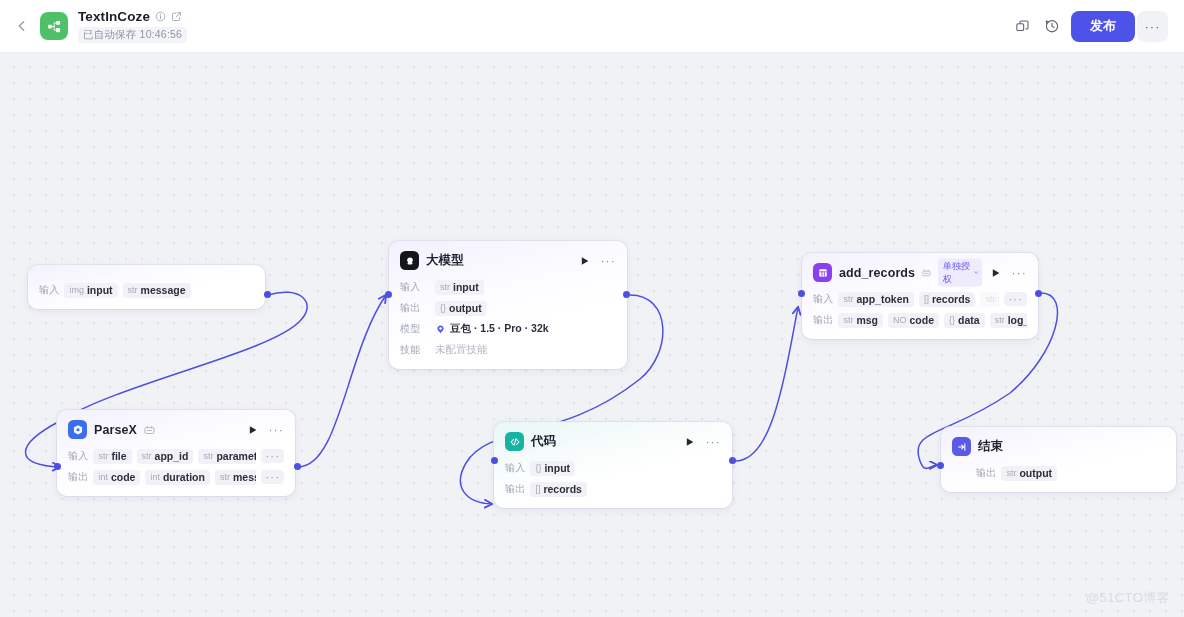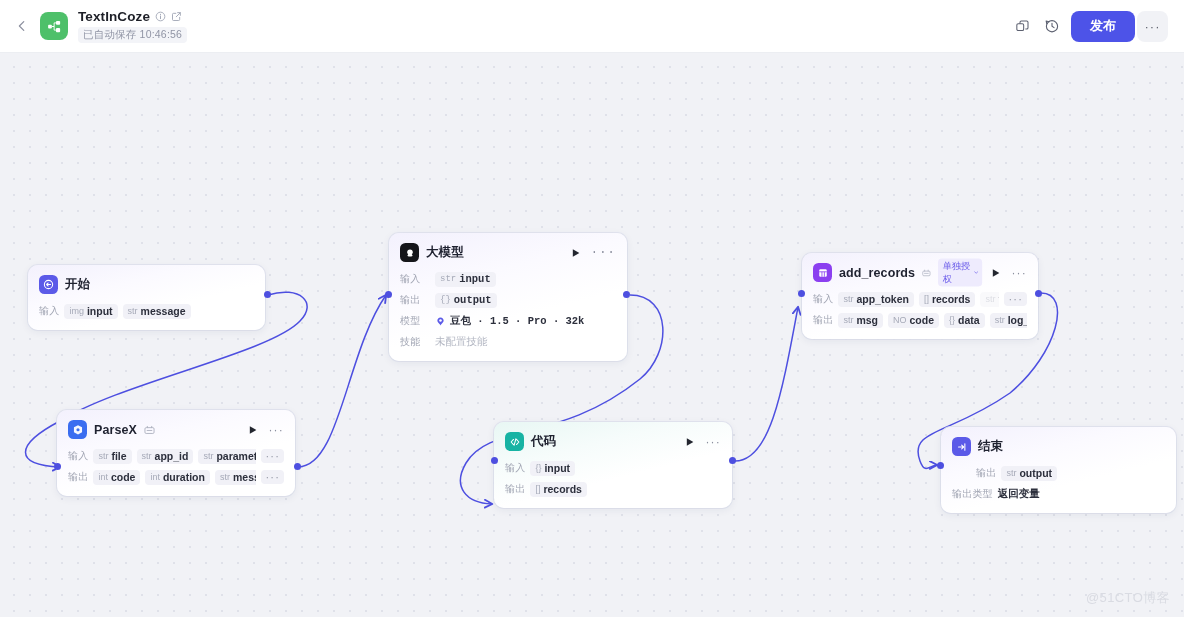--- a/index.html
+++ b/index.html
@@ -134,21 +134,21 @@
     background: #f1f1f7; border-radius: 4px; padding: 0 4px; line-height: 14px;
     flex: 0 0 auto; cursor: pointer;
   }
   .plain-val { font-size: 10.5px; color: #2c2f3c; font-weight: bold; }
   .model-val { display: flex; align-items: center; gap: 4px; }
   .muted-val { font-size: 10.5px; color: #b2b6c2; }
 
   
   #node-start  { left: 28px;  top: 212px; width: 237px; }
   #node-parsex { left: 57px;  top: 357px; width: 238px; }
-  #node-llm    { left: 389px; top: 180px; width: 238px; font-family: Liberation Mono, monospace; }
+  #node-llm    { left: 389px; top: 188px; width: 238px; }
   #node-code   { left: 494px; top: 369px; width: 238px; }
   #node-add    { left: 802px; top: 200px; width: 236px; }
   #node-end    { left: 941px; top: 374px; width: 235px; }
 
   
   .port {
     position: absolute; width: 7px; height: 7px; border-radius: 50%;
     background: #4d4fe0; z-index: 6;
   }
 
@@ -243,29 +243,20 @@
   <div class="port" style="left:294px; top:410px;"></div>
   <div class="port" style="left:385px; top:238px;"></div>
   <div class="port" style="left:623px; top:238px;"></div>
   <div class="port" style="left:491px; top:404px;"></div>
   <div class="port" style="left:729px; top:404px;"></div>
   <div class="port" style="left:798px; top:237px;"></div>
   <div class="port" style="left:1035px;top:237px;"></div>
   <div class="port" style="left:937px; top:409px;"></div>
 
   <div class="node" id="node-start">
-    <div class="node-head">
-      <div class="node-icon ic-start">
-        <svg viewBox="0 0 16 16" width="11" height="11">
-          <circle cx="8" cy="8" r="6" fill="none" stroke="#fff" stroke-width="1.5"></circle>
-          <path d="M11 8 H5.4 M7.6 5.8 L5.2 8 L7.6 10.2" fill="none" stroke="#fff" stroke-width="1.5" stroke-linecap="round" stroke-linejoin="round"></path>
-        </svg>
-      </div>
-      <span class="node-title">开始</span>
-    </div>
     <div class="node-body">
       <div class="row">
         <span class="row-label">输入</span>
         <div class="chips">
           <span class="chip">
             <span class="ty">img</span>
             <span class="nm">input</span>
           </span>
           <span class="chip">
             <span class="ty">str</span>
@@ -519,21 +510,17 @@
     <div class="node-body" style="margin-left:24px;">
       <div class="row">
         <span class="row-label">输出</span>
         <div class="chips">
           <span class="chip">
             <span class="ty">str</span>
             <span class="nm">output</span>
           </span>
         </div>
       </div>
-      <div class="row" style="margin-left:-24px;">
-        <span class="row-label">输出类型</span>
-        <span class="plain-val">返回变量</span>
-      </div>
     </div>
   </div>
 
   <div id="watermark">@51CTO博客</div>
 </div>
 
 </body></html>

